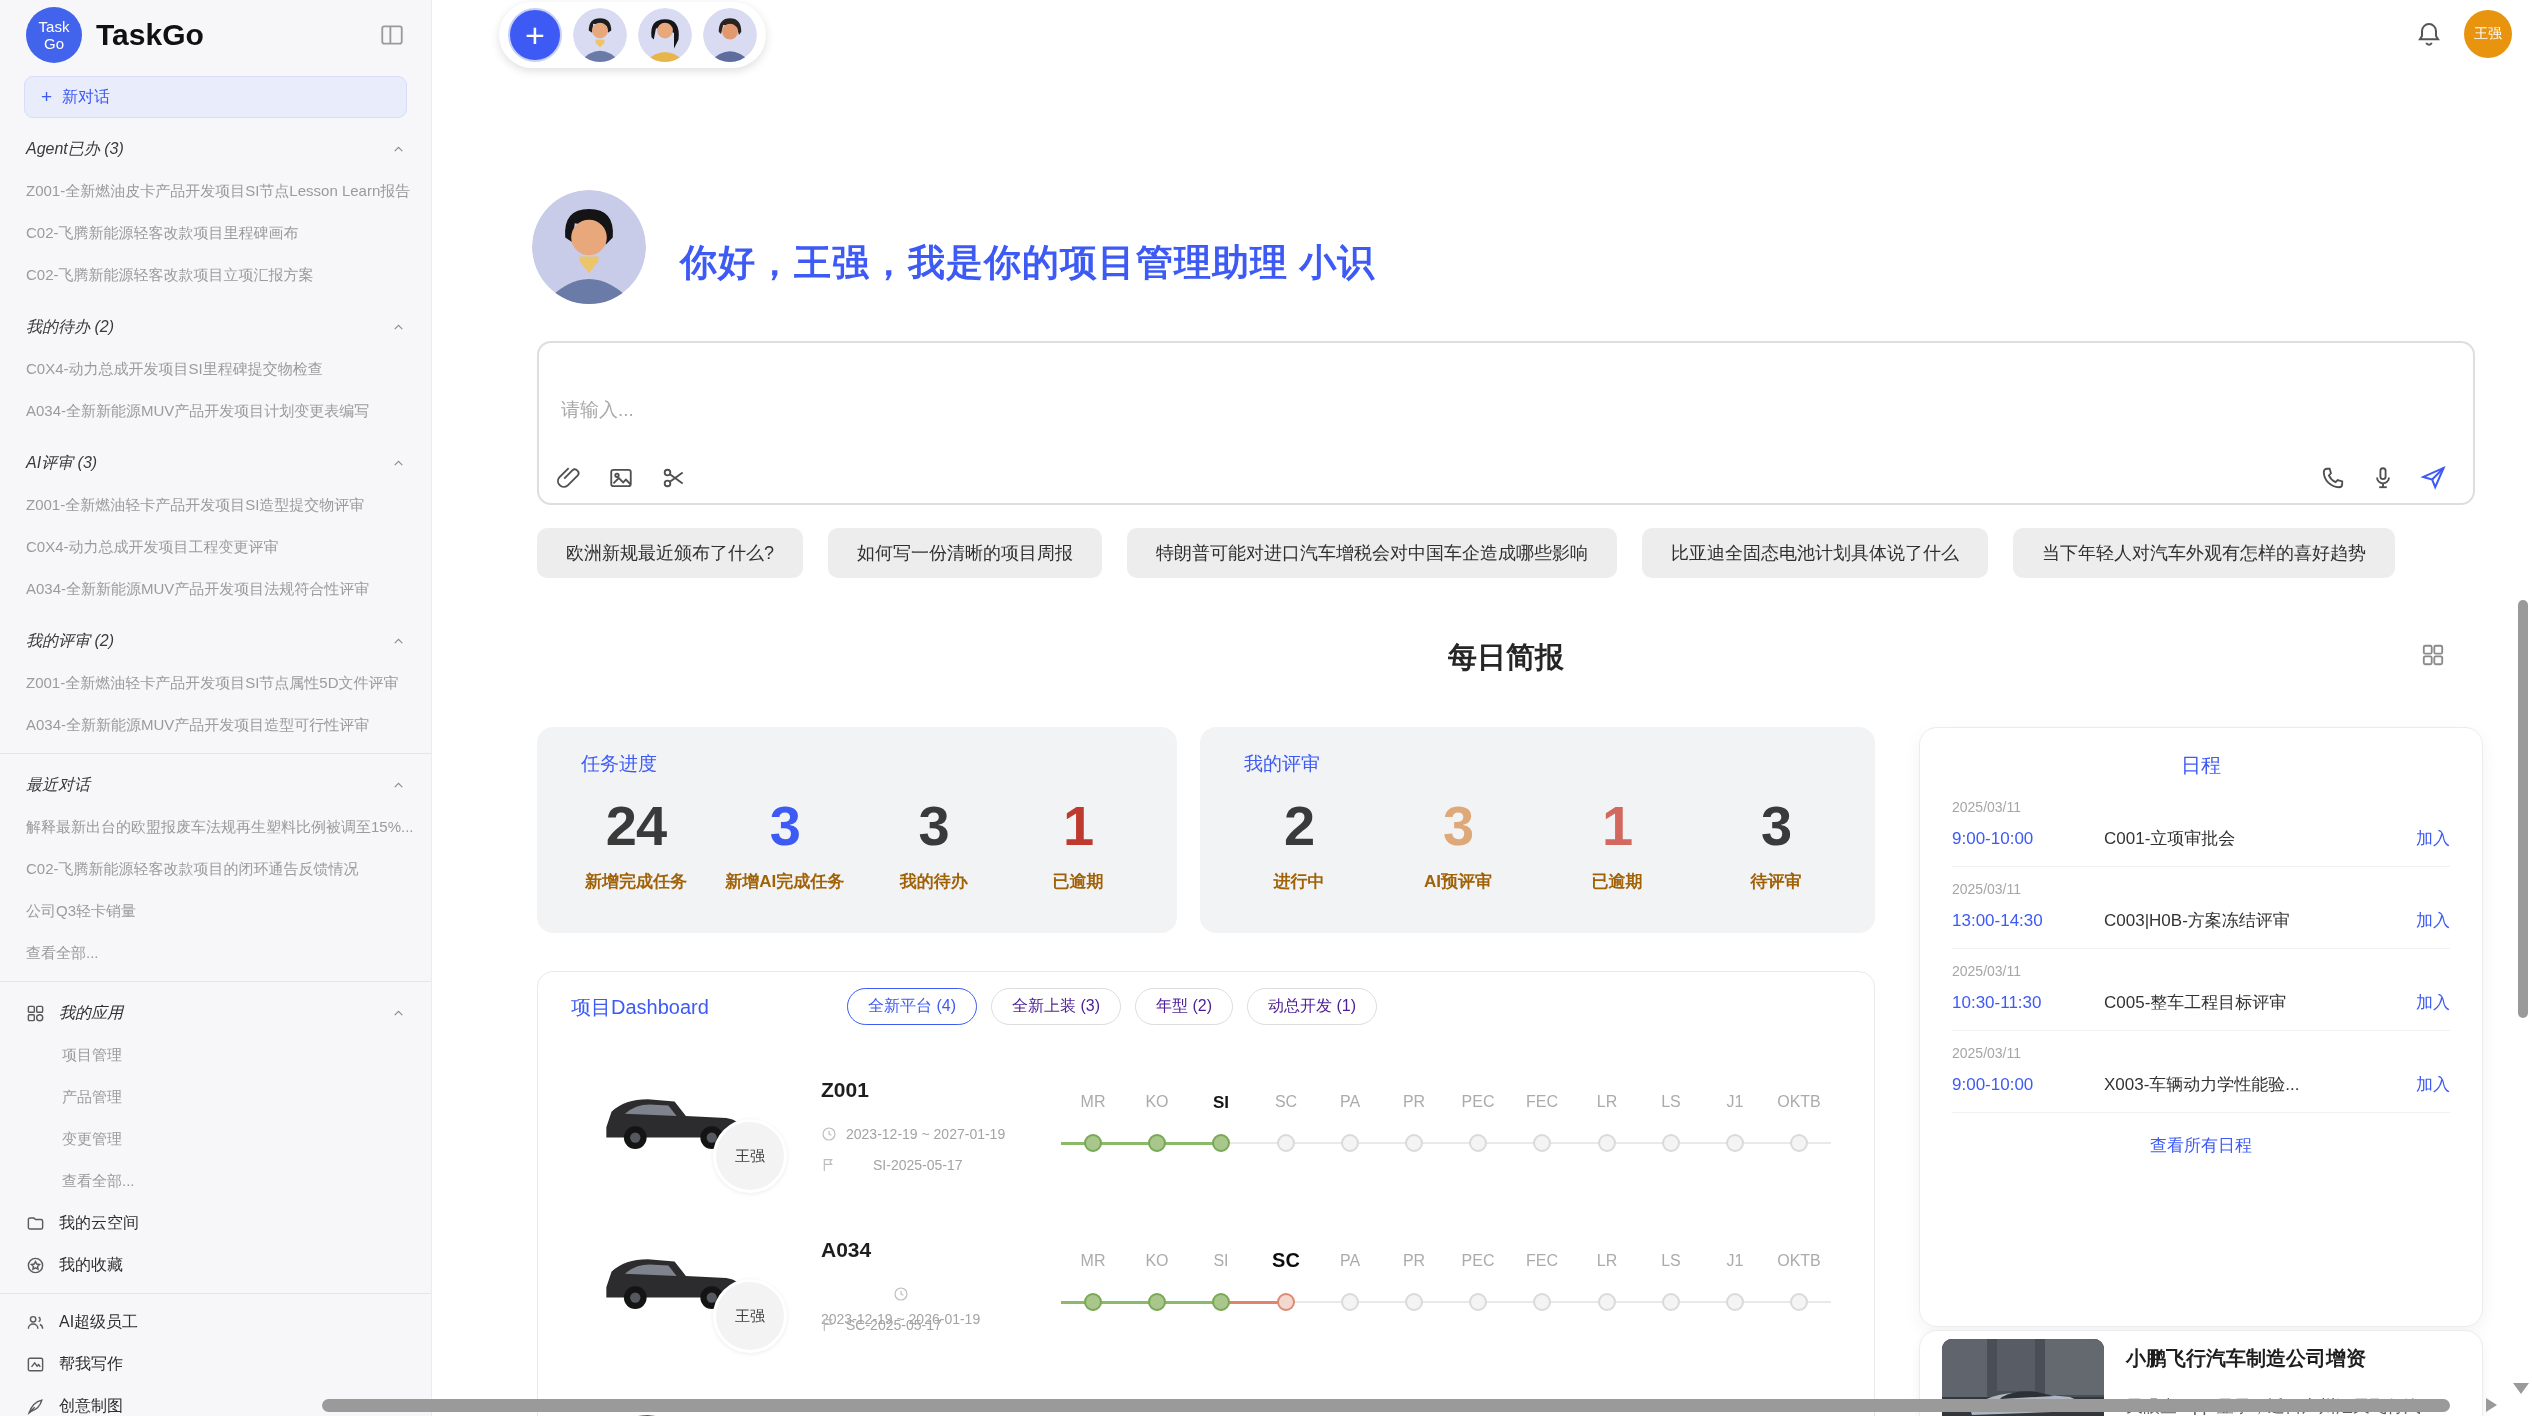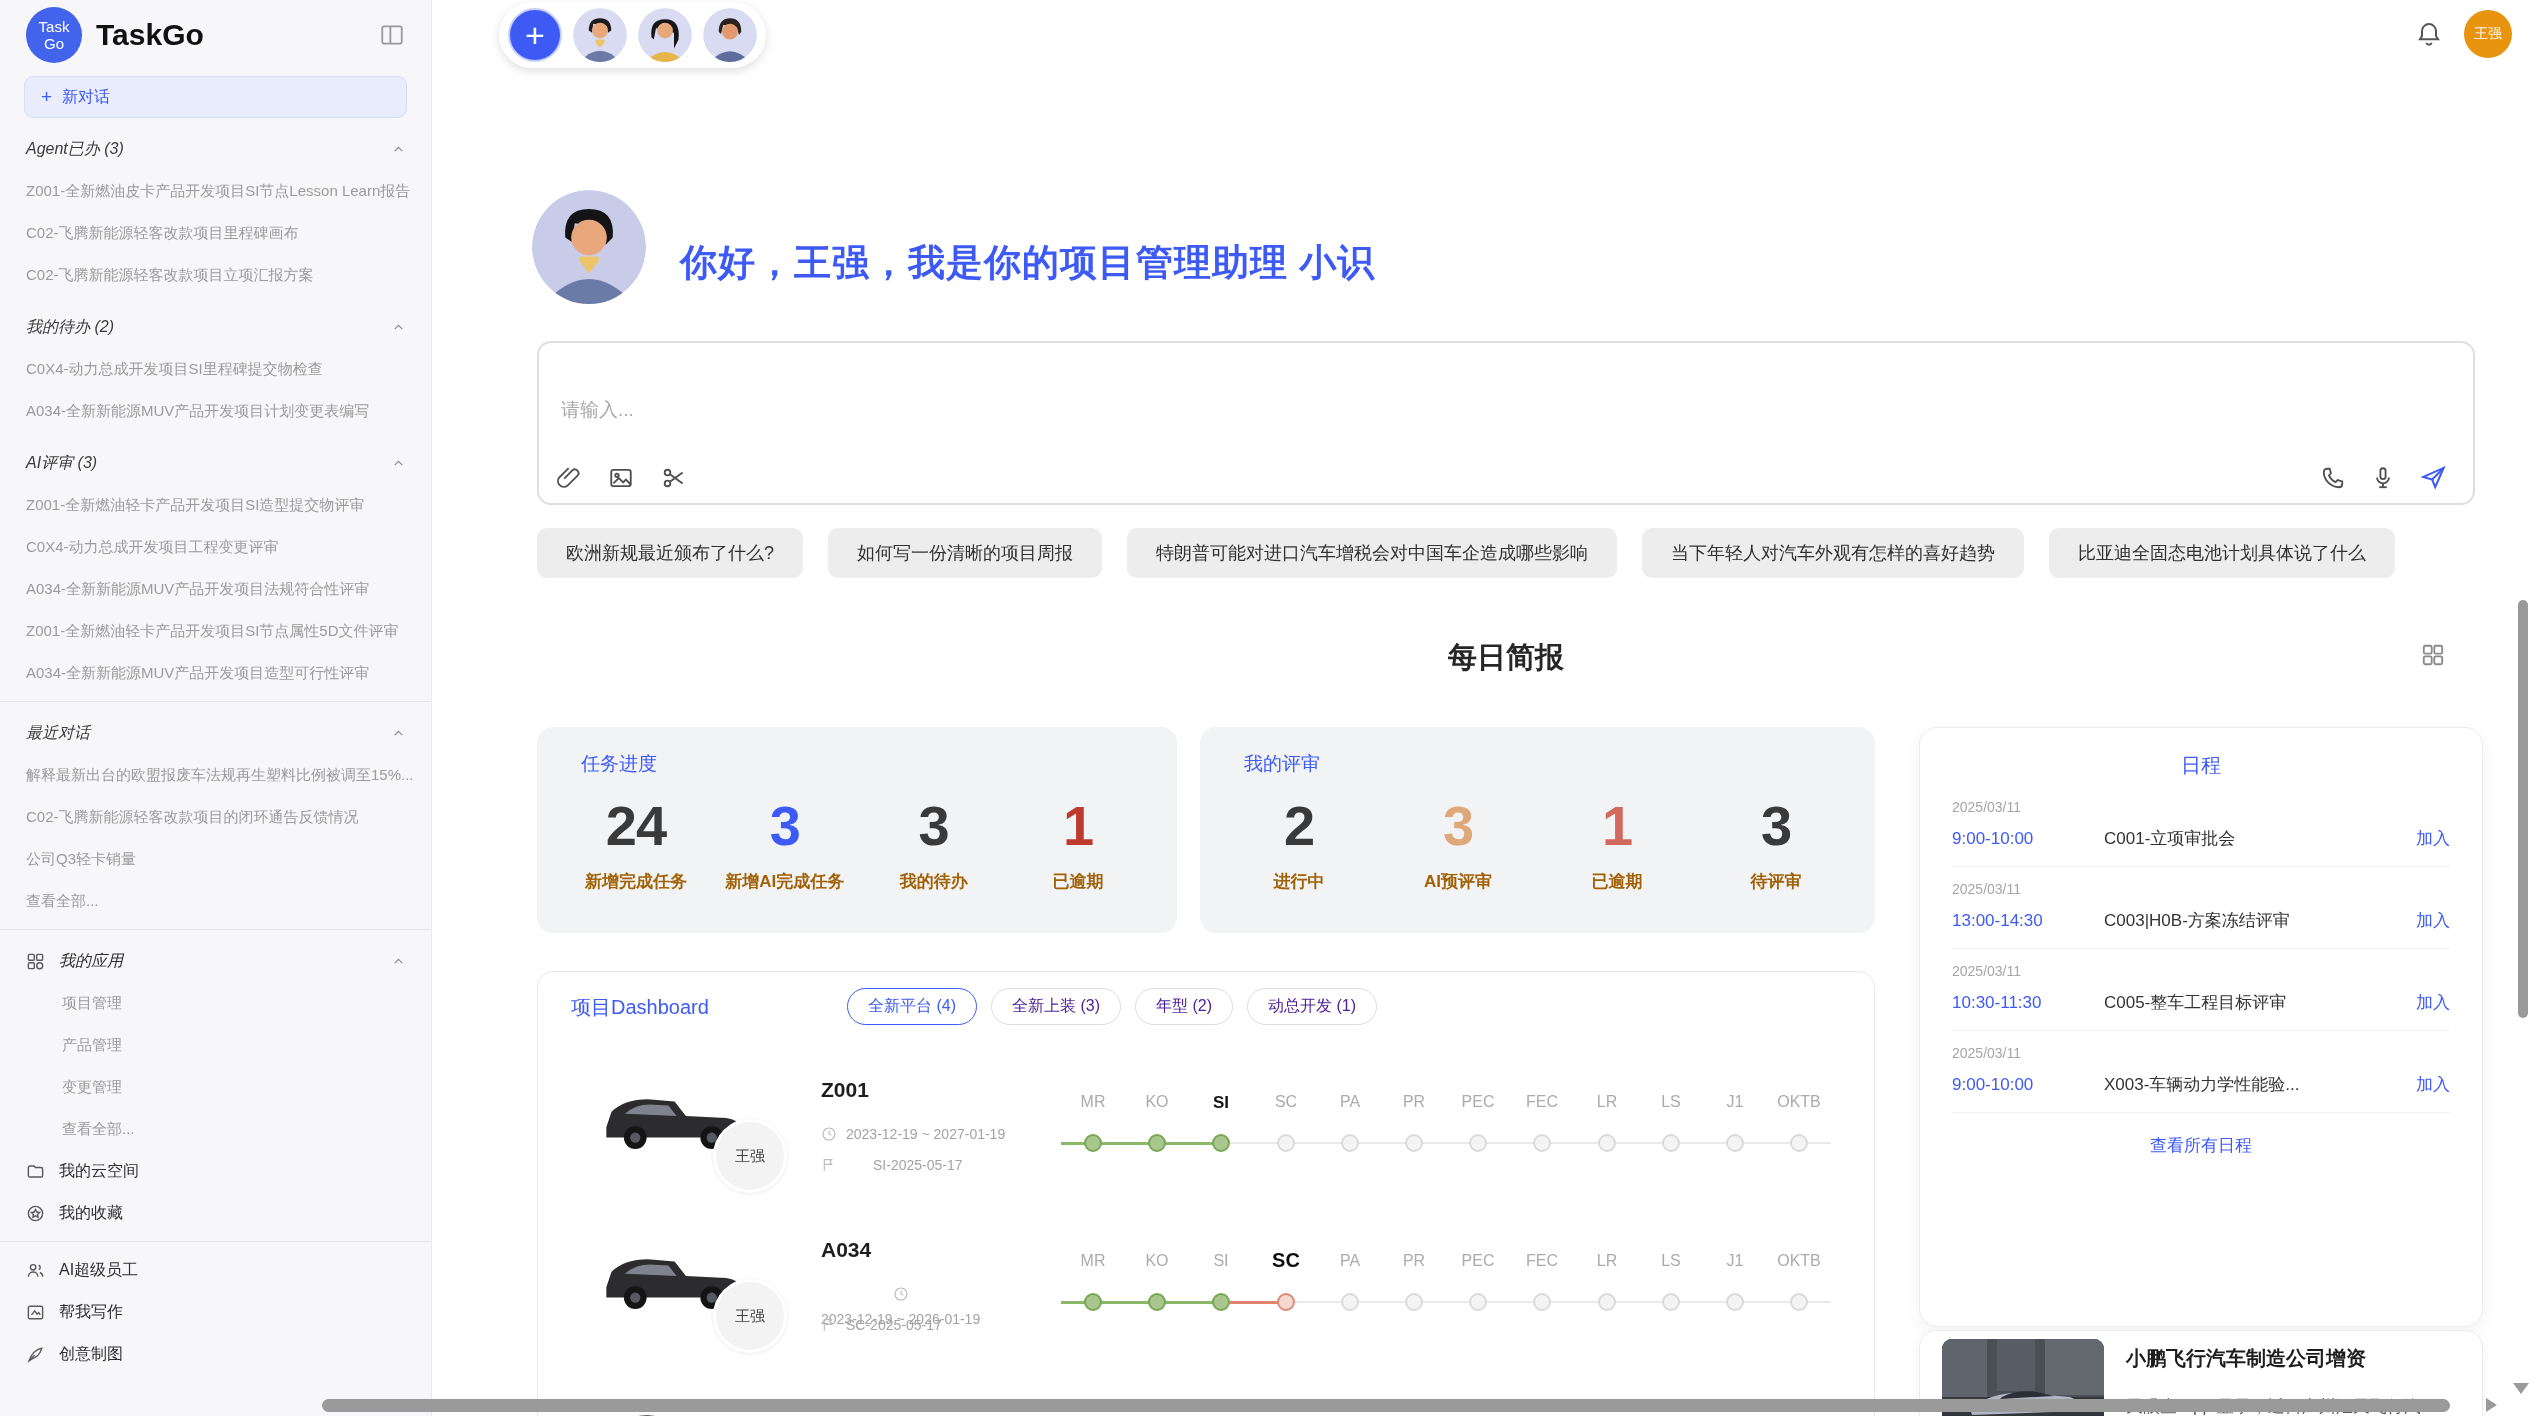--- a/index.html
+++ b/index.html
@@ -197,20 +197,28 @@
     <span class="chev">
         <svg width="13" height="13" viewBox="0 0 24 24" fill="none" stroke="currentColor" stroke-width="2">
           <polyline points="5,15 12,8 19,15"></polyline>
         </svg>
       </span>
   </div>
   <div class="sb-row sb-item">Z001-全新燃油轻卡产品开发项目SI造型提交物评审</div>
   <div class="sb-row sb-item">C0X4-动力总成开发项目工程变更评审</div>
   <div class="sb-row sb-item">A034-全新新能源MUV产品开发项目法规符合性评审</div>
 
+  <div class="sb-row sb-header">
+    <span>我的评审 (2)</span>
+    <span class="chev">
+        <svg width="13" height="13" viewBox="0 0 24 24" fill="none" stroke="currentColor" stroke-width="2">
+          <polyline points="5,15 12,8 19,15"></polyline>
+        </svg>
+      </span>
+  </div>
   <div class="sb-row sb-item">Z001-全新燃油轻卡产品开发项目SI节点属性5D文件评审</div>
   <div class="sb-row sb-item">A034-全新新能源MUV产品开发项目造型可行性评审</div>
 
   <div class="sb-div"></div>
 
   <div class="sb-row sb-header">
     <span>最近对话</span>
     <span class="chev">
         <svg width="13" height="13" viewBox="0 0 24 24" fill="none" stroke="currentColor" stroke-width="2">
           <polyline points="5,15 12,8 19,15"></polyline>
@@ -389,22 +397,22 @@
           <line x1="10.8" y1="13.8" x2="21" y2="3.5"></line>
       </svg>
     </span>
   </div>
 </div>
 
 <div class="chips">
   <div class="chip">欧洲新规最近颁布了什么?</div>
   <div class="chip">如何写一份清晰的项目周报</div>
   <div class="chip">特朗普可能对进口汽车增税会对中国车企造成哪些影响</div>
+  <div class="chip">比亚迪全固态电池计划具体说了什么</div>
   <div class="chip">当下年轻人对汽车外观有怎样的喜好趋势</div>
-  <div class="chip">比亚迪全固态电池计划具体说了什么</div>
 </div>
 
 <div class="daily-title">每日简报</div>
 <span class="daily-grid">
   <svg width="26" height="26" viewBox="0 0 24 24" fill="none" stroke="currentColor" stroke-width="1.7">
     <rect x="3.5" y="3.5" width="7.3" height="7.3" rx="1.4"></rect>
       <rect x="13.2" y="3.5" width="7.3" height="7.3" rx="1.4"></rect>
     <rect x="3.5" y="13.2" width="7.3" height="7.3" rx="1.4"></rect>
       <rect x="13.2" y="13.2" width="7.3" height="7.3" rx="1.4"></rect>
   </svg>

